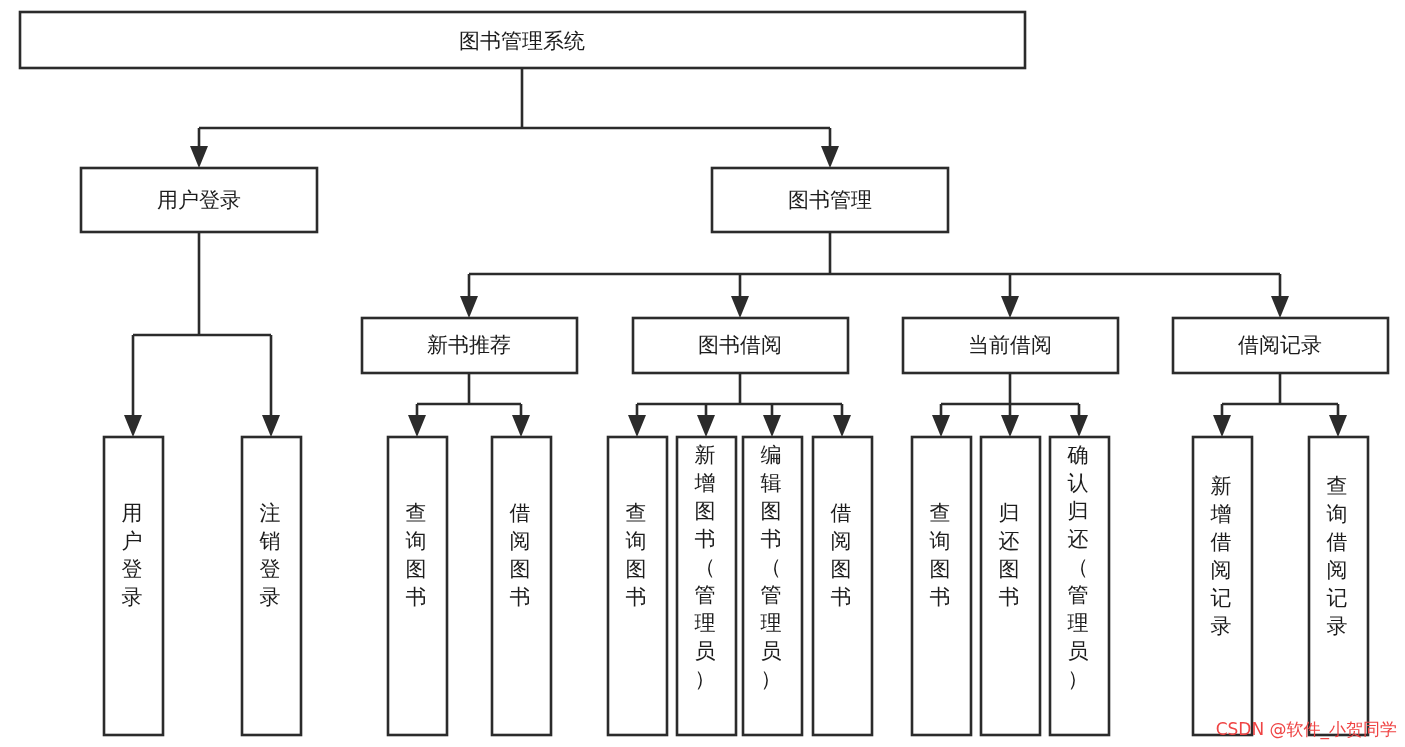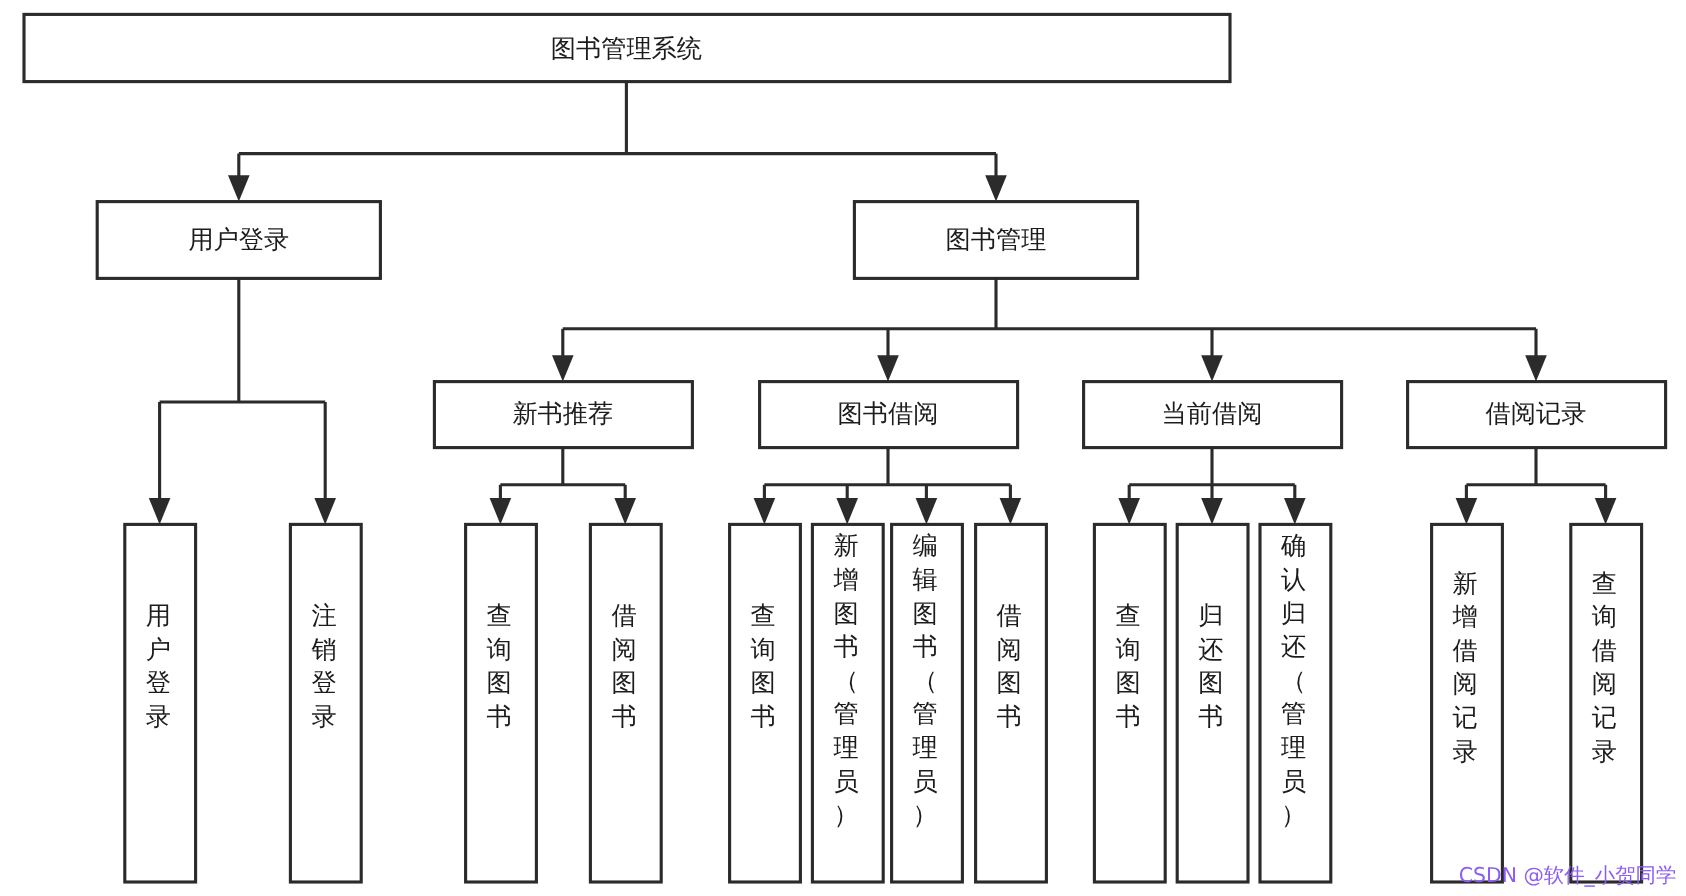--- a/index.html
+++ b/index.html
@@ -55,21 +55,21 @@
   .arrow-head {
     fill: #2b2b2b;
     stroke: none;
   }
   .watermark {
     position: absolute;
     right: 8px;
     bottom: 6px;
     font-family: "DejaVu Sans", "Liberation Sans", sans-serif;
     font-size: 17px;
-    color: #8b5cf6;
+    color: #ef4444;
     white-space: nowrap;
     user-select: none;
   }
 </style>
 </head>
 <body>
 
 <div id="diagram-root">
   <svg class="diagram" viewBox="0 0 1405 747" xmlns="http://www.w3.org/2000/svg">
 

